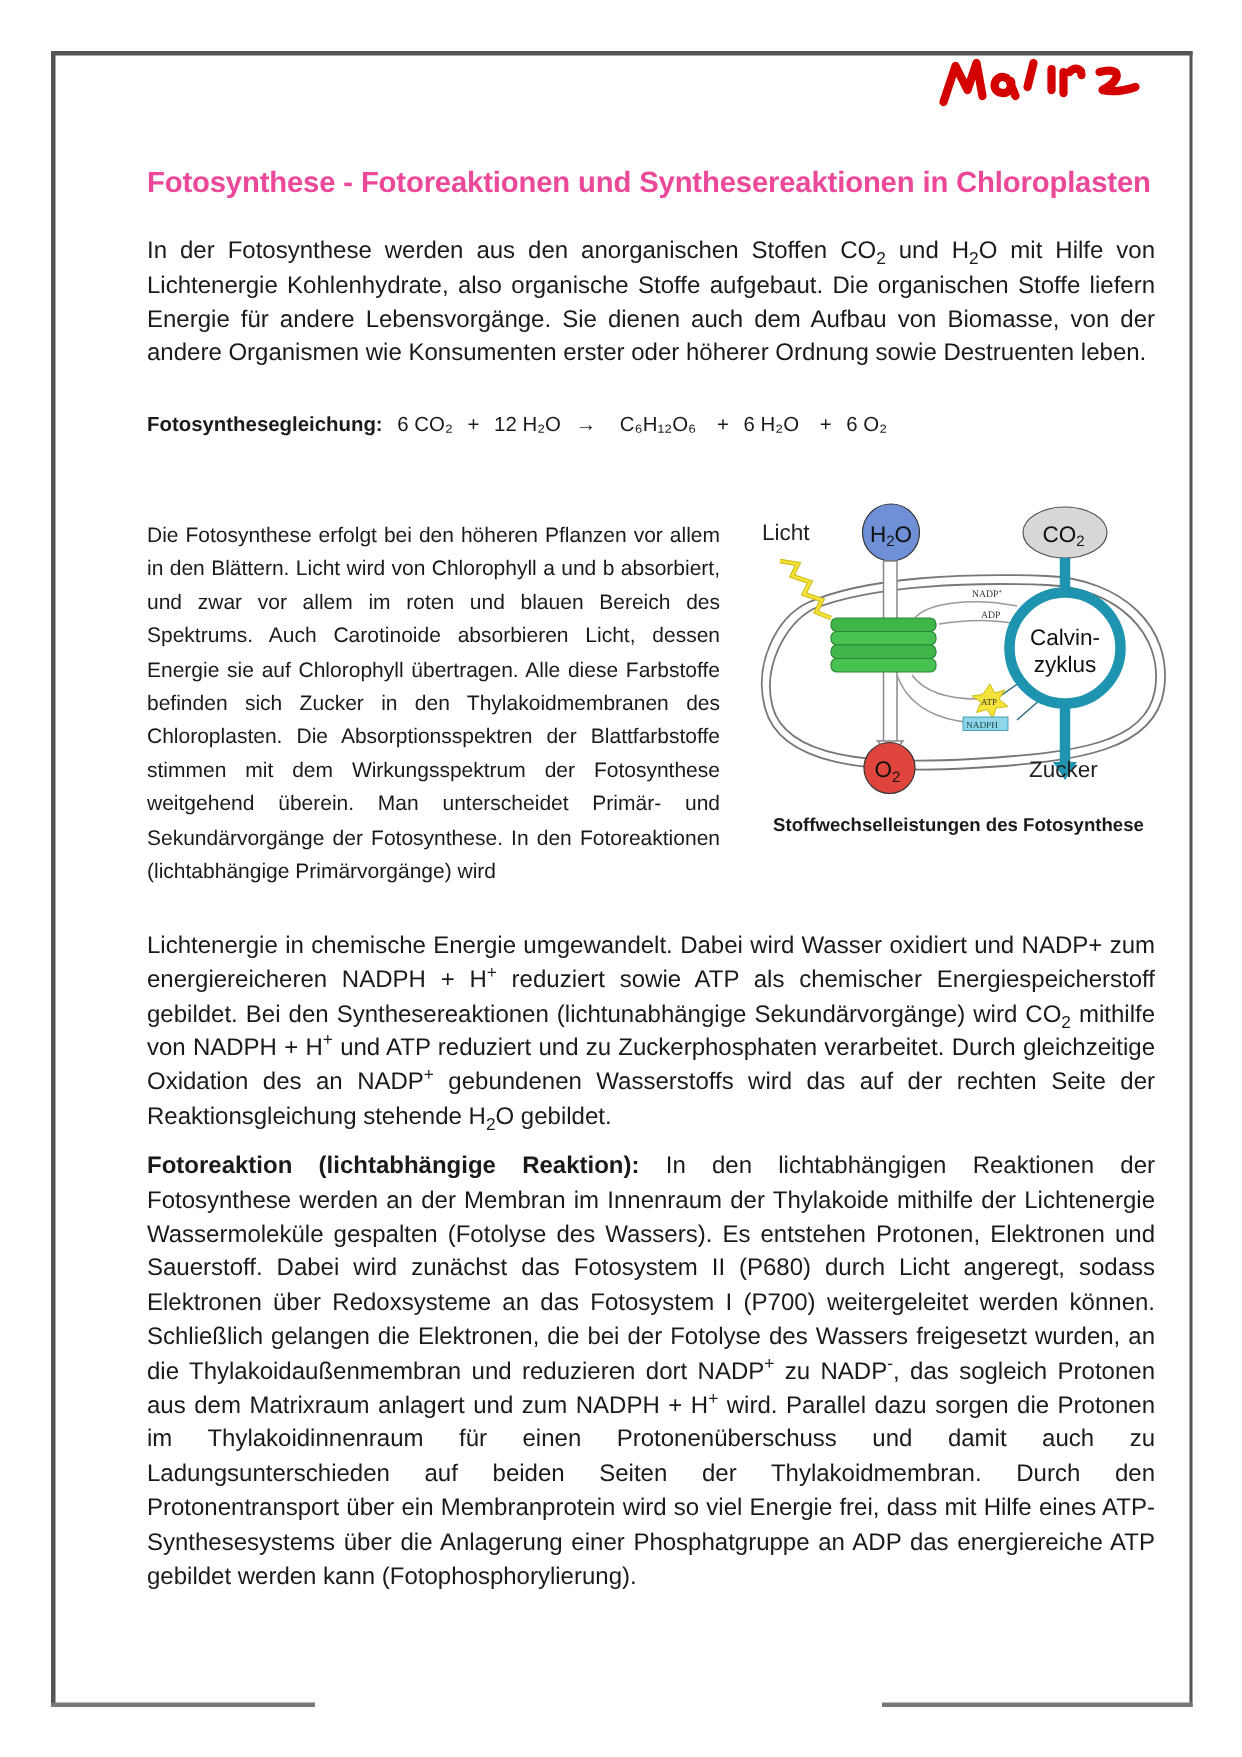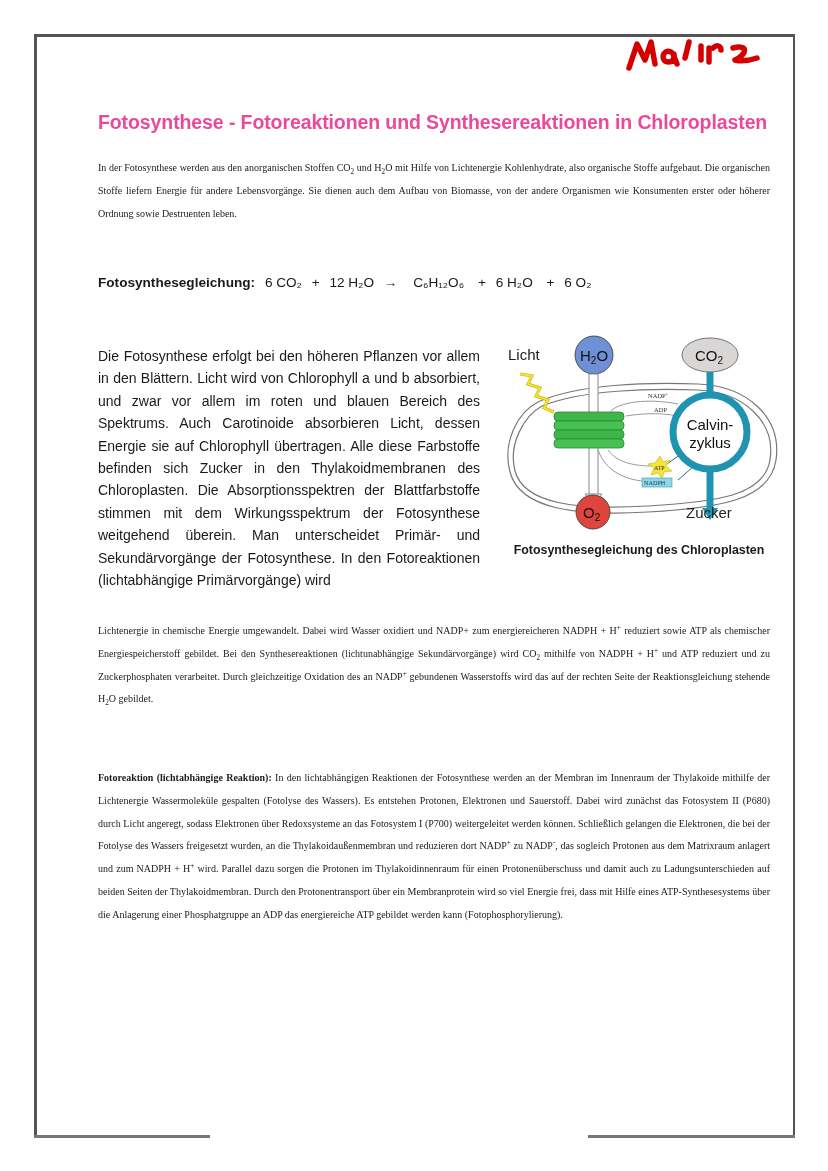--- a/index.html
+++ b/index.html
@@ -7,21 +7,21 @@
     .frame-top { position: absolute; left: 34px; top: 34px; width: 761px; height: 3px; background: #555; }
     .frame-left { position: absolute; left: 34px; top: 34px; width: 3px; height: 1104px; background: #555; }
     .frame-right { position: absolute; left: 793px; top: 34px; width: 2px; height: 1104px; background: #555; }
     .frame-bottom-left { position: absolute; left: 34px; top: 1135px; width: 176px; height: 3px; background: #777; }
     .frame-bottom-right { position: absolute; left: 588px; top: 1135px; width: 207px; height: 3px; background: #777; }
 
     .signature { position: absolute; left: 625px; top: 36px; width: 150px; height: 36px; }
 
     .title { position: absolute; left: 98px; top: 111px; width: 680px; font-size: 19.5px; font-weight: bold; color: #ec4899; letter-spacing: -0.1px; white-space: nowrap; }
 
-    .para { position: absolute; left: 98px; width: 672px; font-size: 10px; line-height: 22.8px; text-align: justify; font-family: Liberation Serif, serif; }
+    .para { position: absolute; left: 98px; width: 672px; font-size: 16px; line-height: 22.8px; text-align: justify; }
     .p-intro { top: 157px; }
     .equation { position: absolute; left: 98px; top: 275px; font-size: 13.6px; white-space: nowrap; }
     .equation b { font-weight: bold; }
     .eq-part { margin-left: 6px; text-align: right; }
 
     .p-left { position: absolute; left: 98px; top: 321px; width: 382px; font-size: 14px; line-height: 22.4px; text-align: justify; margin-top: 24px; }
     .p-full { top: 620px; }
     .p-foto { top: 767px; }
 
     .figure { position: absolute; left: 498px; top: 332px; width: 286px; height: 200px; }
@@ -122,21 +122,21 @@
   <text x="212" y="98" text-anchor="middle" font-family="Liberation Sans, sans-serif" font-size="15" fill="#111">Calvin-</text>
   <text x="212" y="116" text-anchor="middle" font-family="Liberation Sans, sans-serif" font-size="15" fill="#111">zyklus</text>
 
   <circle cx="95" cy="180" r="17" fill="#e0453d" stroke="#333" stroke-width="0.8"></circle>
   <text x="85" y="186" font-family="Liberation Sans, sans-serif" font-size="15" fill="#111"><tspan>O</tspan><tspan font-size="10" dy="3">2</tspan></text>
 
   <text x="188" y="186" font-family="Liberation Sans, sans-serif" font-size="15" fill="#222">Zucker</text>
 </svg>
 
 <div class="caption">
-  <div>Fotosynthesegleichung des Chloroplasten</div>
+  <div>Stoffwechselleistungen des Fotosynthese</div>
 </div>
 
 <div class="para p-full">
   <span>Lichtenergie in chemische Energie umgewandelt. Dabei wird Wasser oxidiert und NADP+ zum energiereicheren NADPH + H</span><sup>+</sup><span> reduziert sowie ATP als chemischer Energiespeicherstoff gebildet. Bei den Synthesereaktionen (lichtunabhängige Sekundärvorgänge) wird CO</span><sub>2</sub><span> mithilfe von NADPH + H</span><sup>+</sup><span> und ATP reduziert und zu Zuckerphosphaten verarbeitet. Durch gleichzeitige Oxidation des an NADP</span><sup>+</sup><span> gebundenen Wasserstoffs wird das auf der rechten Seite der Reaktionsgleichung stehende H</span><sub>2</sub><span>O gebildet.</span>
 </div>
 
 <div class="para p-foto">
   <b>Fotoreaktion (lichtabhängige Reaktion):</b><span> In den lichtabhängigen Reaktionen der Fotosynthese werden an der Membran im Innenraum der Thylakoide mithilfe der Lichtenergie Wassermoleküle gespalten (Fotolyse des Wassers). Es entstehen Protonen, Elektronen und Sauerstoff. Dabei wird zunächst das Fotosystem II (P680) durch Licht angeregt, sodass Elektronen über Redoxsysteme an das Fotosystem I (P700) weitergeleitet werden können. Schließlich gelangen die Elektronen, die bei der Fotolyse des Wassers freigesetzt wurden, an die Thylakoidaußenmembran und reduzieren dort NADP</span><sup>+</sup><span> zu NADP</span><sup>-</sup><span>, das sogleich Protonen aus dem Matrixraum anlagert und zum NADPH + H</span><sup>+</sup><span> wird. Parallel dazu sorgen die Protonen im Thylakoidinnenraum für einen Protonenüberschuss und damit auch zu Ladungsunterschieden auf beiden Seiten der Thylakoidmembran. Durch den Protonentransport über ein Membranprotein wird so viel Energie frei, dass mit Hilfe eines ATP-Synthesesystems über die Anlagerung einer Phosphatgruppe an ADP das energiereiche ATP gebildet werden kann (Fotophosphorylierung).</span>
 </div>
 

